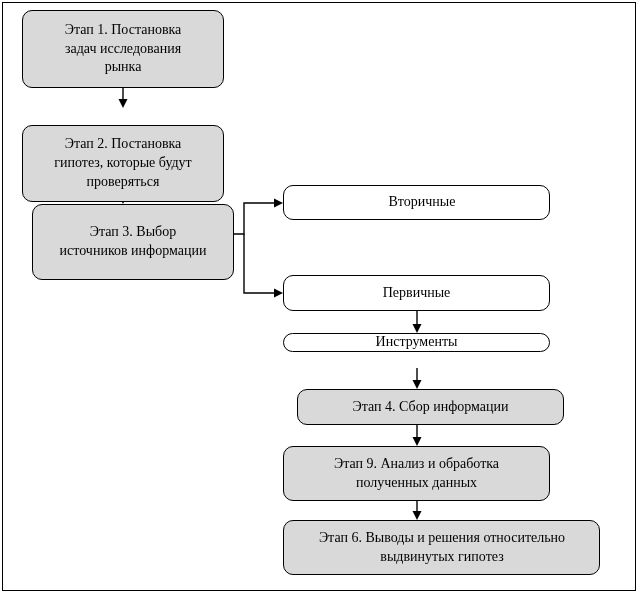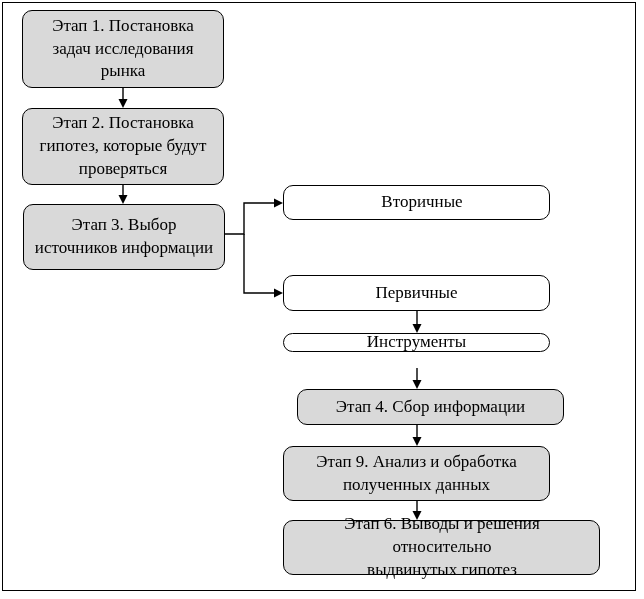--- a/index.html
+++ b/index.html
@@ -29,21 +29,21 @@
   }
   .node {
     position: absolute;
     box-sizing: border-box;
     border: 1px solid #000000;
     border-radius: 10px;
     display: flex;
     align-items: center;
     justify-content: center;
     text-align: center;
-    font-size: 17px;
+    font-size: 14px;
     line-height: 1.35;
     color: #000000;
     padding: 2px 8px;
   }
   .node.filled { background: #d9d9d9; }
   .node.plain  { background: #ffffff; }
   .node-label {
     display: block;
     width: 100%;
     white-space: pre-line;
@@ -112,27 +112,27 @@
       <polygon points="417,520 412.5,511 421.5,511"></polygon>
     </g>
   </svg>
 
   <div class="node filled" style="left:22px; top:10px; width:202px; height:78px;">
     <span class="node-label">Этап 1. Постановка
 задач исследования
 рынка</span>
   </div>
 
-  <div class="node filled" style="left:22px; top:108px; width:202px; height:77px;">
+  <div class="node filled" style="left:22px; top:125px; width:202px; height:77px;">
     <span class="node-label">Этап 2. Постановка
 гипотез, которые будут
 проверяться</span>
   </div>
 
-  <div class="node filled" style="left:23px; top:204px; width:202px; height:66px;">
+  <div class="node filled" style="left:32px; top:204px; width:202px; height:76px;">
     <span class="node-label">Этап 3. Выбор
 источников информации</span>
   </div>
 
   <div class="node plain" style="left:283px; top:185px; width:267px; height:35px;padding-left:19px;">
     <span class="node-label">Вторичные</span>
   </div>
 
   <div class="node plain" style="left:283px; top:275px; width:267px; height:36px;justify-content:flex-end;">
     <span class="node-label">Первичные</span>

